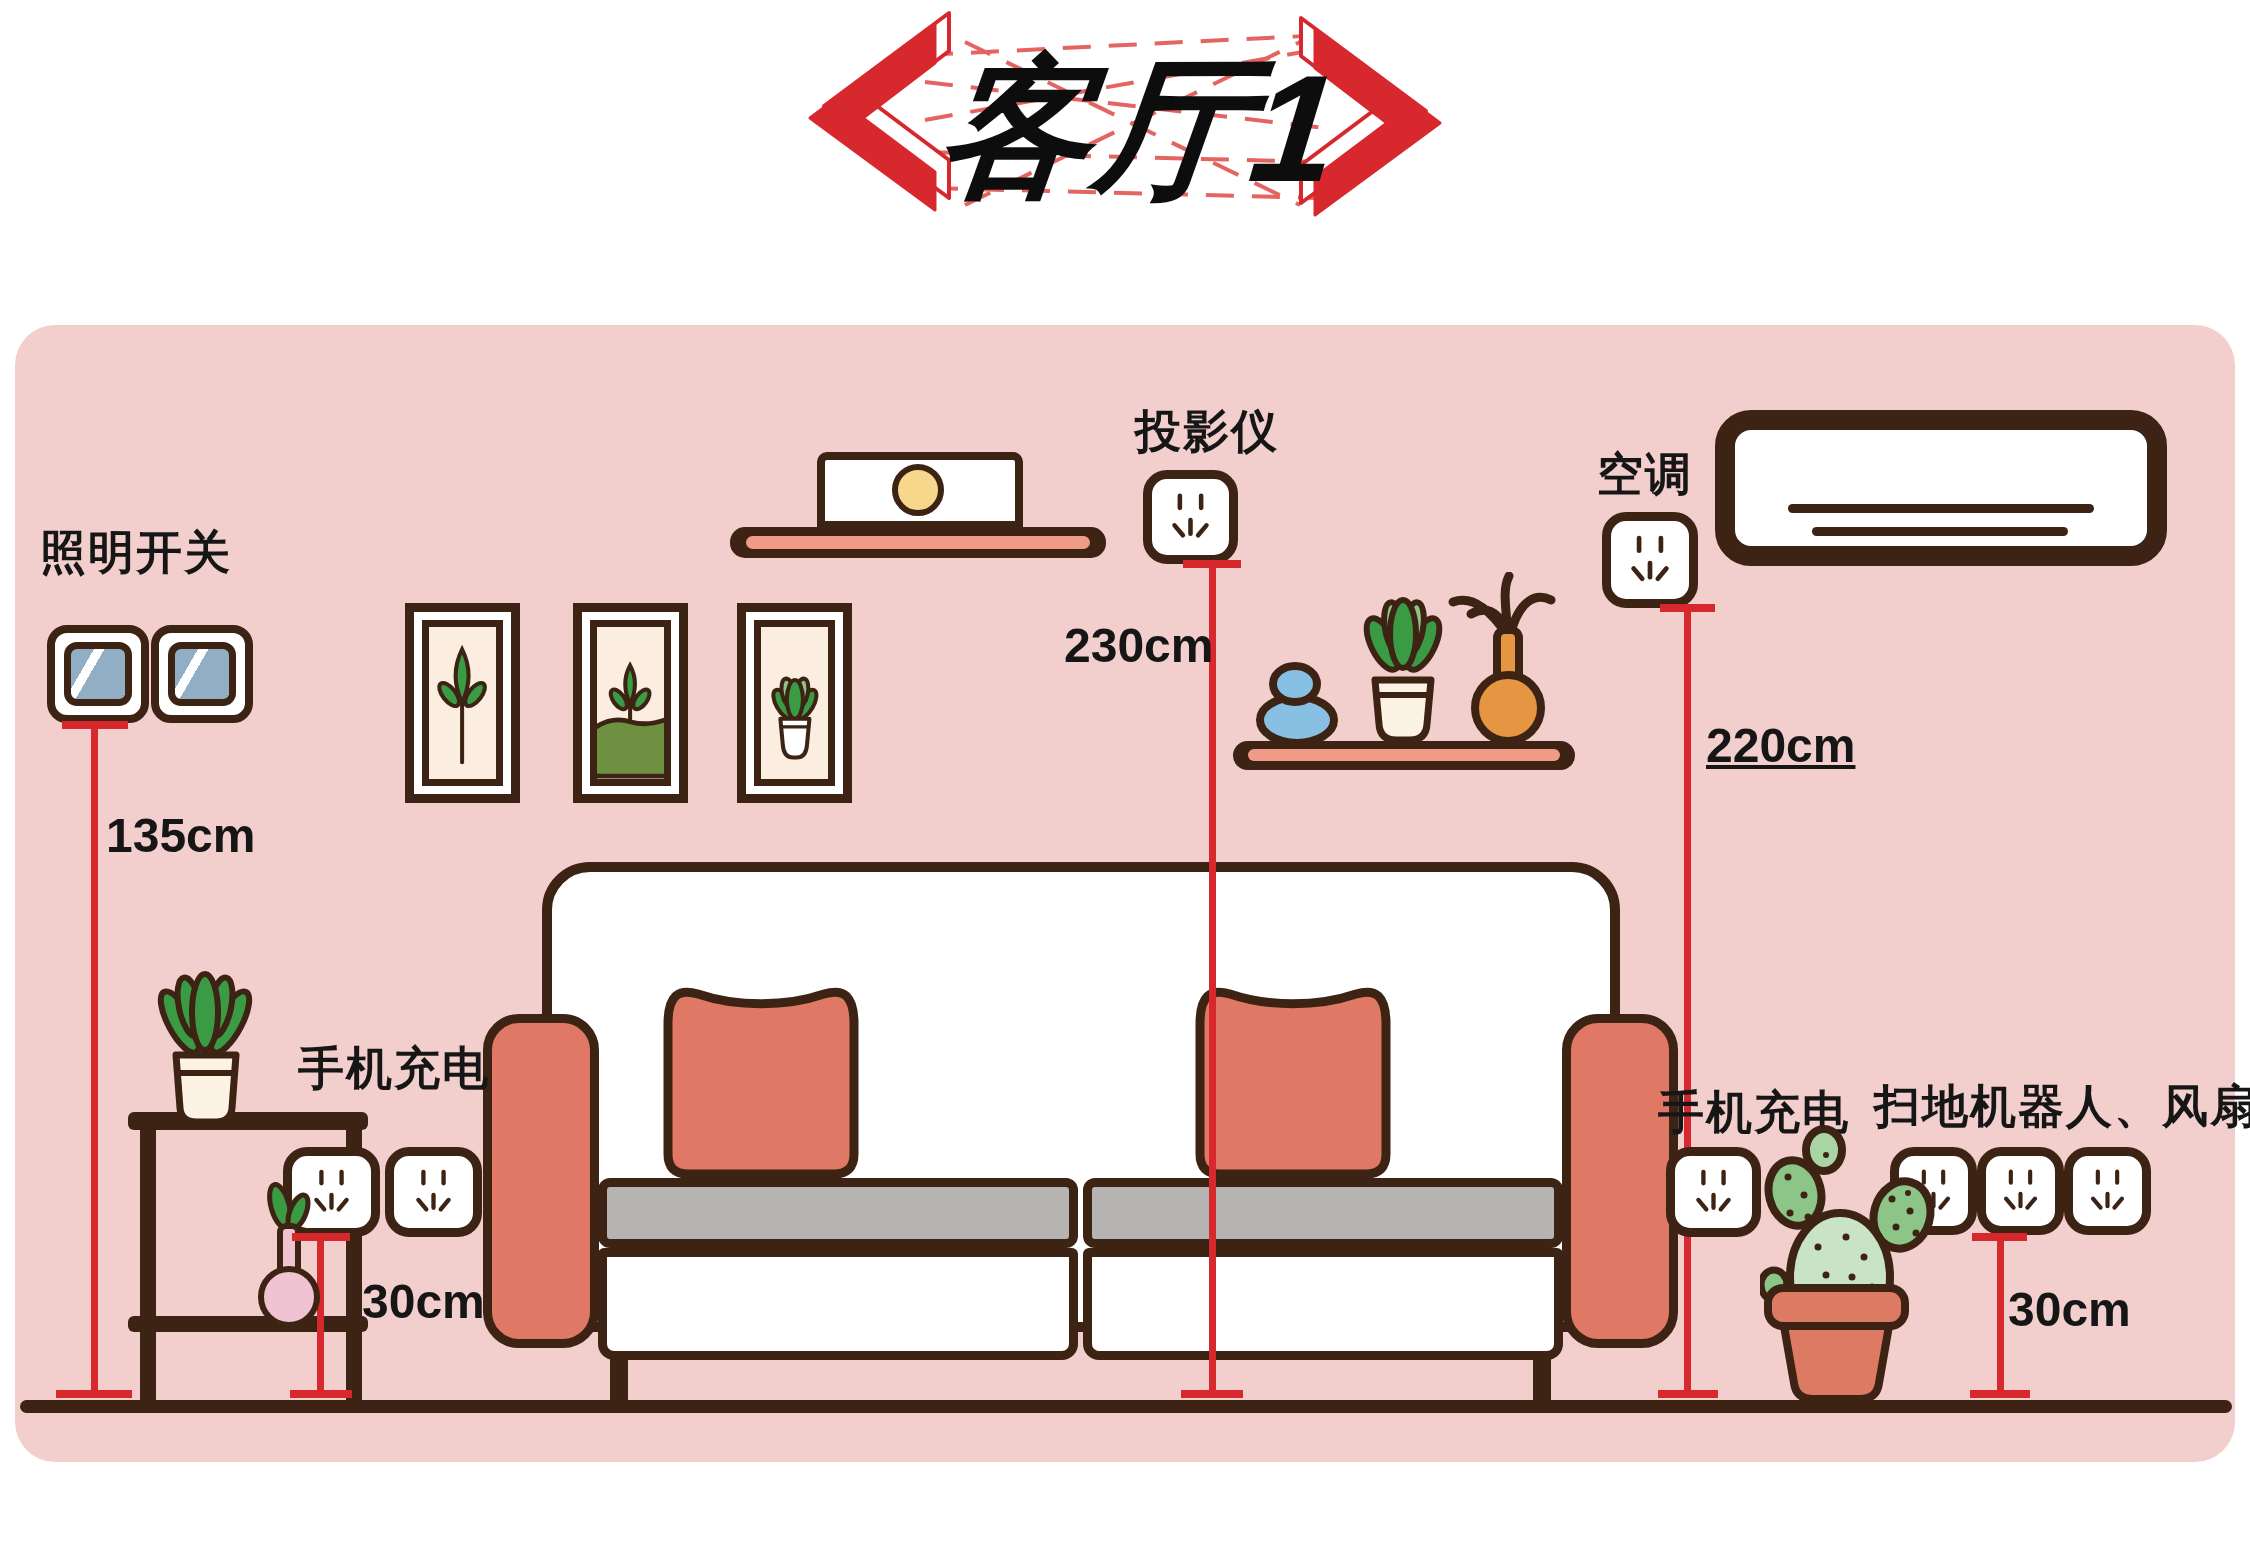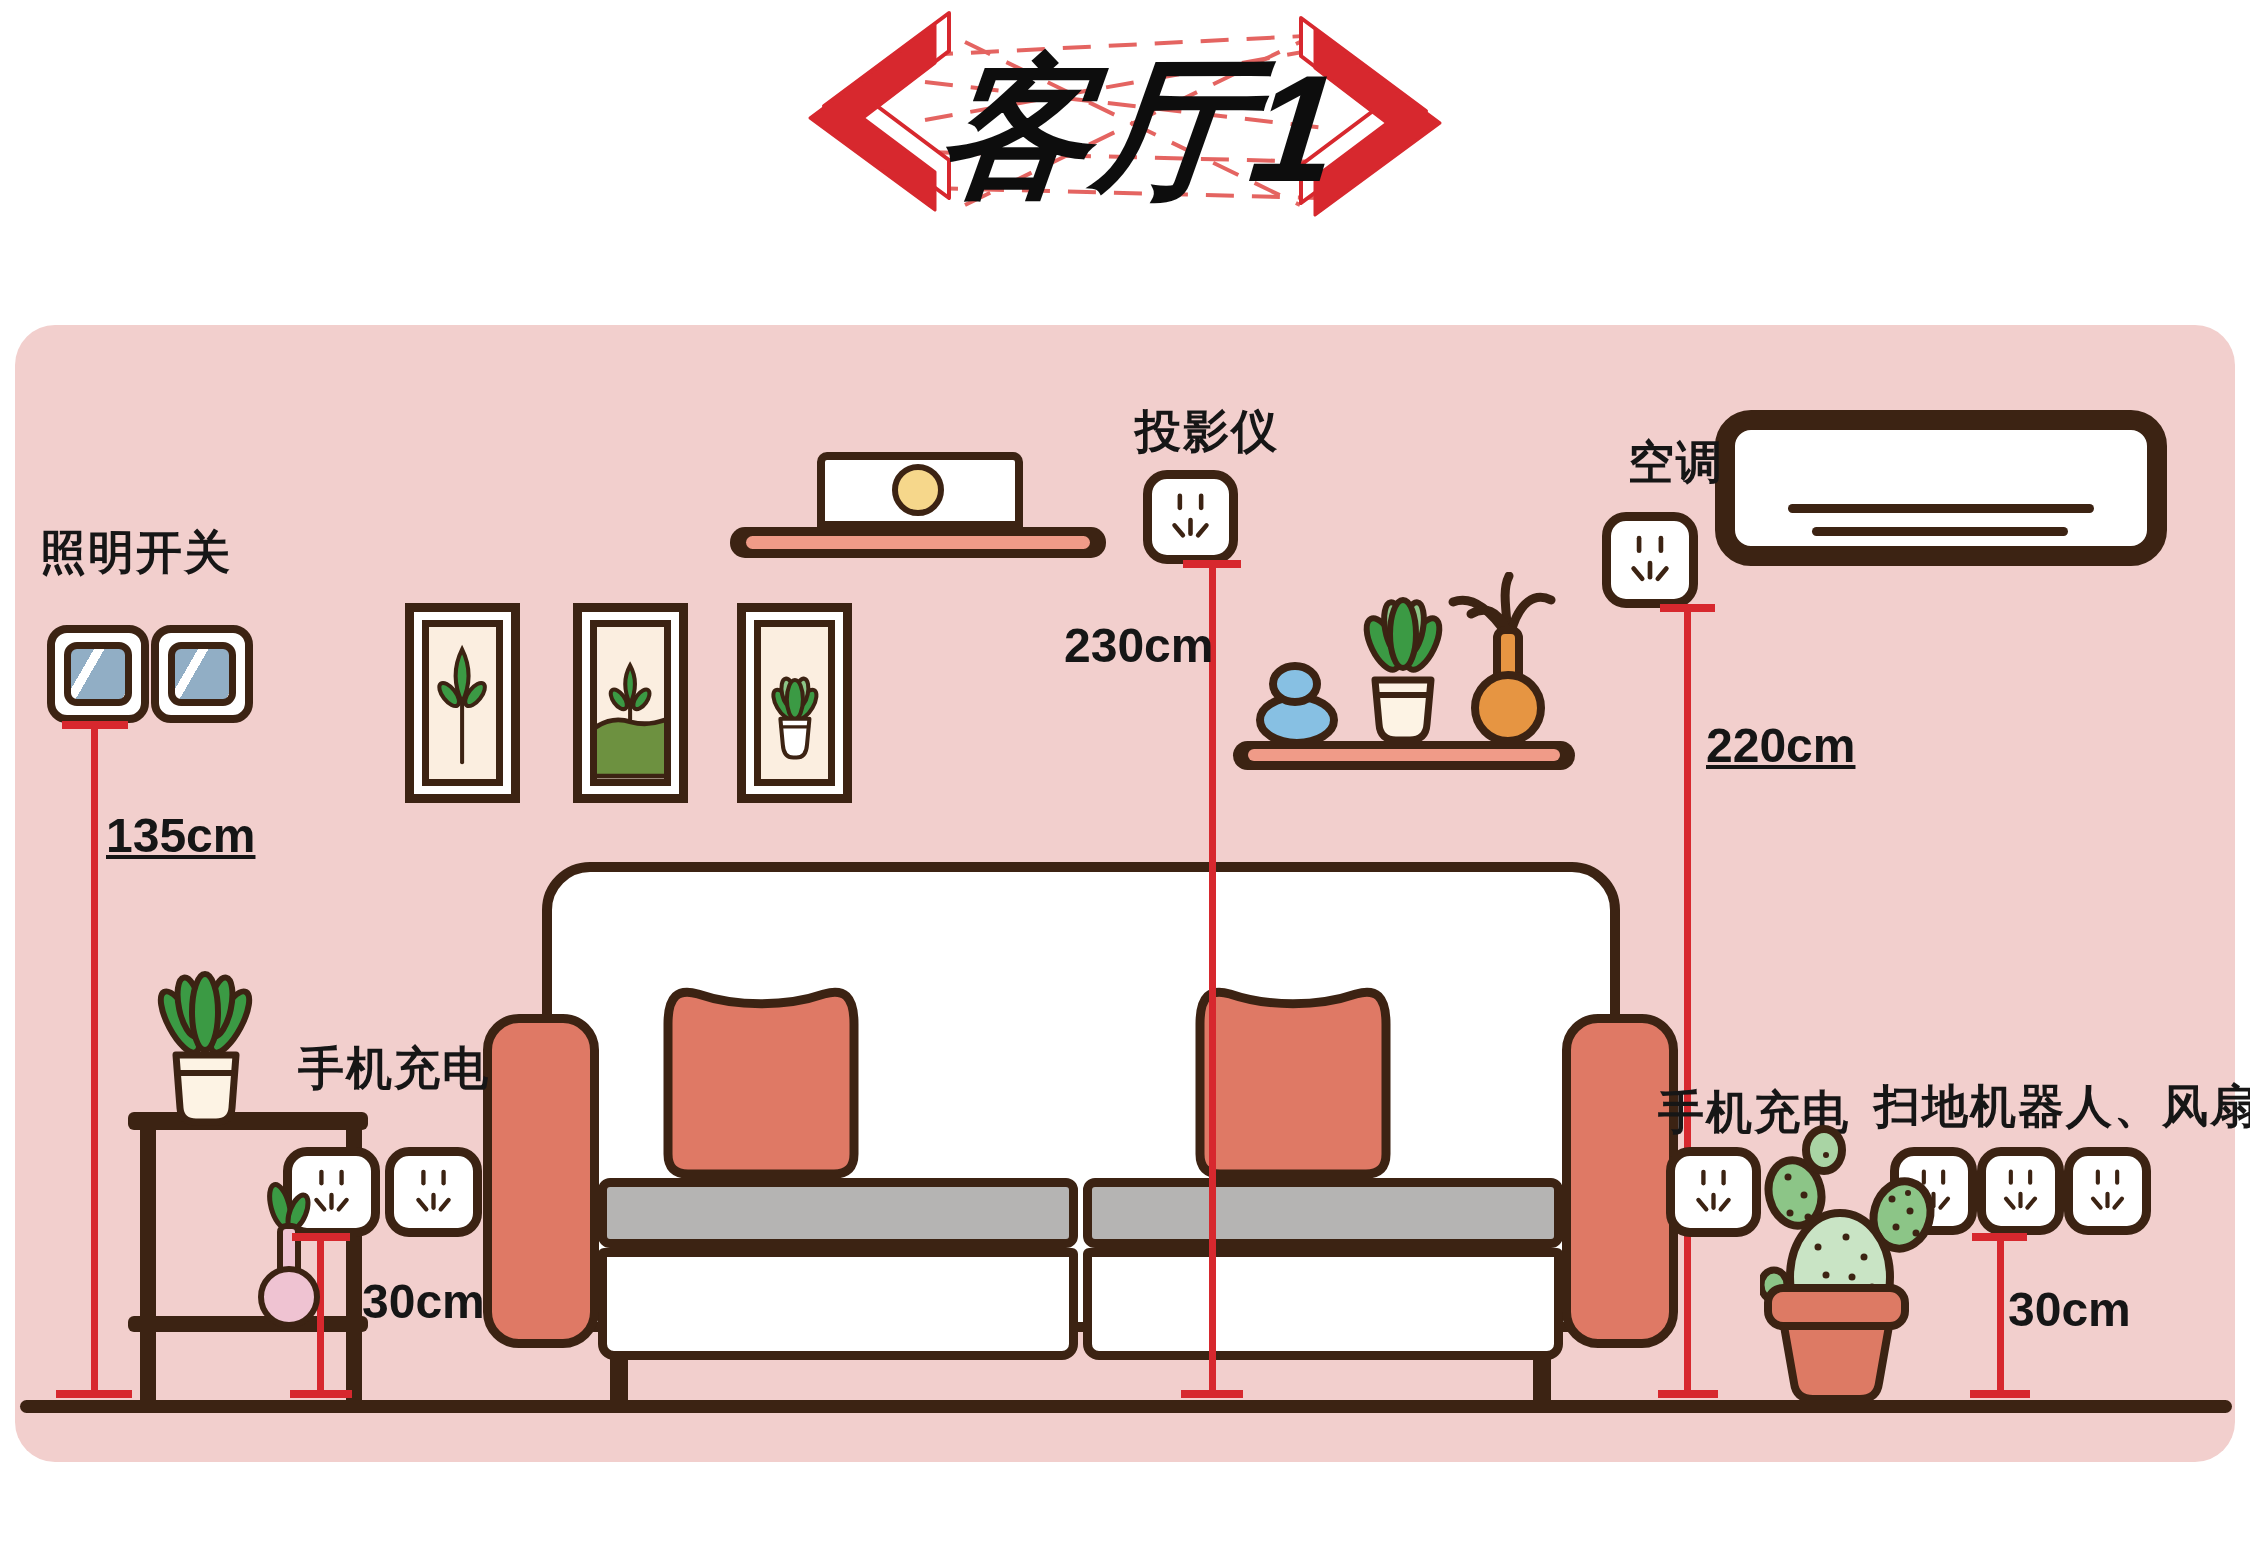--- a/index.html
+++ b/index.html
@@ -62,21 +62,21 @@
   <div class="label" style="left:40px;top:526px;">照明开关</div>
   <div class="switch" style="left:47px;top:625px;width:102px;height:98px;">
       <div class="switch-pane"></div>
     </div>
   <div class="switch" style="left:151px;top:625px;width:102px;height:98px;">
       <div class="switch-pane"></div>
     </div>
   <div class="vline" style="left:91px;top:727px;height:671px;"></div>
   <div class="htick" style="left:62px;top:721px;width:66px;"></div>
   <div class="htick" style="left:56px;top:1390px;width:76px;"></div>
-  <div class="mlabel" style="left:106px;top:812px;text-decoration:underline;">135cm</div>
+  <div class="mlabel" style="left:106px;top:812px;">135cm</div>
 
   <div class="abs brown" style="left:128px;top:1112px;width:240px;height:18px;border-radius:6px;z-index:2;"></div>
   <div class="abs brown" style="left:128px;top:1316px;width:240px;height:16px;border-radius:6px;z-index:2;"></div>
   <div class="abs brown" style="left:140px;top:1112px;width:16px;height:290px;z-index:2;"></div>
   <div class="abs brown" style="left:346px;top:1112px;width:16px;height:290px;z-index:2;"></div>
 
   <svg class="abs" style="left:150px;top:960px;width:110px;height:168px;z-index:2;" viewBox="0 0 110 168">
     <g fill="#3b9a44" stroke="#3c2313" stroke-width="6">
       <ellipse cx="30" cy="62" rx="12" ry="34" transform="rotate(-28 30 62)"></ellipse>
       <ellipse cx="80" cy="62" rx="12" ry="34" transform="rotate(28 80 62)"></ellipse>
@@ -222,21 +222,21 @@
         <path d="M256,60 C264,30 280,20 296,28"></path>
         <path d="M252,58 C242,38 230,34 216,42"></path>
       </g>
       <rect x="242" y="58" width="22" height="56" rx="8" fill="#e69542" stroke="#3c2313" stroke-width="8"></rect>
       <circle cx="253" cy="136" r="33" fill="#e69542" stroke="#3c2313" stroke-width="8"></circle>
     </g>
   </svg>
   <div class="shelf" style="left:1233px;top:741px;width:342px;height:29px;"></div>
   <div class="shelf-stripe" style="left:1248px;top:749px;width:312px;height:12px;"></div>
 
-  <div class="label" style="left:1597px;top:436px;margin-left:31px;">空调</div>
+  <div class="label" style="left:1597px;top:448px;">空调</div>
   <div class="abs" style="left:1715px;top:410px;width:452px;height:156px;background:#fff;border:20px solid #3c2313;border-radius:36px;z-index:1;"></div>
   <div class="abs brown" style="left:1788px;top:504px;width:306px;height:9px;border-radius:5px;z-index:1;"></div>
   <div class="abs brown" style="left:1812px;top:527px;width:256px;height:9px;border-radius:5px;z-index:1;"></div>
   <div class="vline" style="left:1684px;top:610px;height:783px;"></div>
   <div class="htick" style="left:1660px;top:604px;width:55px;"></div>
   <div class="htick" style="left:1658px;top:1390px;width:60px;"></div>
   <div class="mlabel" style="left:1706px;top:722px;text-decoration:underline;">220cm</div>
   <div class="outlet" style="left:1602px;top:512px;width:96px;height:96px;">
     <svg viewBox="0 0 100 100">
       <line x1="36" y1="22" x2="36" y2="38"></line>

